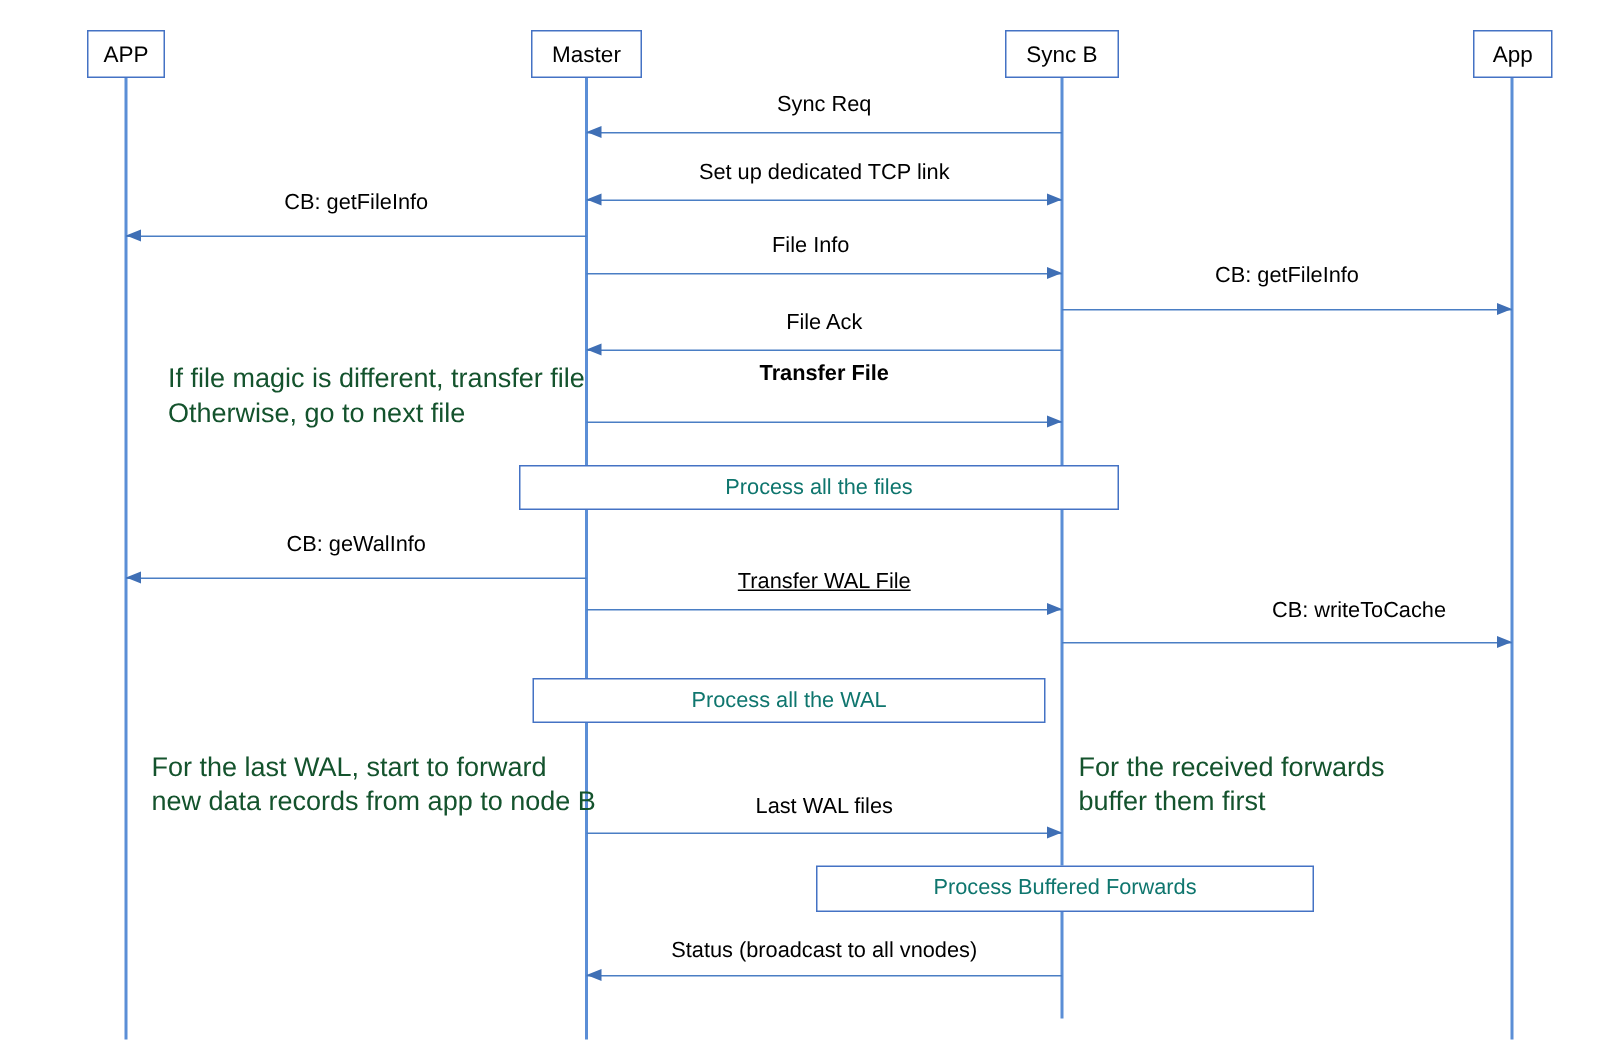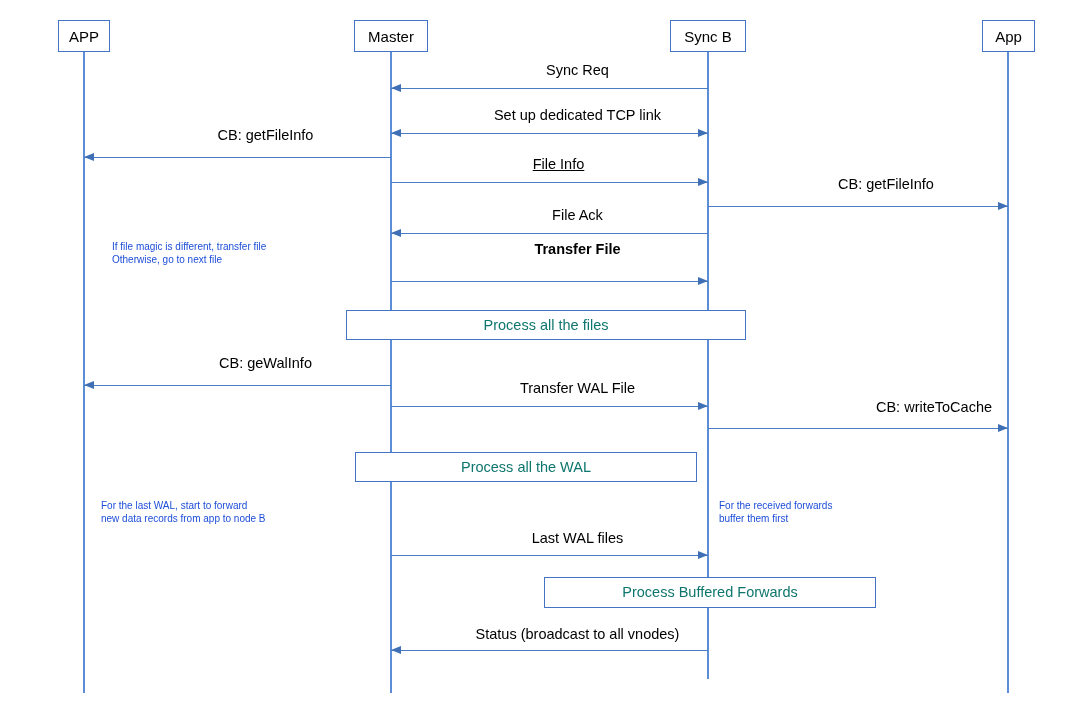--- a/index.html
+++ b/index.html
@@ -59,26 +59,25 @@
     border-right: 10px solid #3f6fb5;
   }
   .msg-label {
     position: absolute;
     color: #000000;
     font-size: 14.5px;
     line-height: 1.15;
     text-align: center;
     white-space: nowrap;
     z-index: 3;
-    padding-left: 28px;
   }
   .note {
     position: absolute;
-    color: #1d4ed8;
-    font-size: 10px;
+    color: #14532d;
+    font-size: 18px;
     line-height: 1.28;
     text-align: left;
     white-space: pre;
     z-index: 3;
   }
   .activation-box {
     position: absolute;
     box-sizing: border-box;
     border: 1.8px solid #4472c4;
     background: #ffffff;
@@ -120,21 +119,21 @@
 
   <div class="msg-label" style="left:391px; top:107px; width:317px;">Set up dedicated TCP link</div>
   <div class="msg" style="left:391px; top:133px; width:317px;"></div>
   <div class="arrowhead left" style="left:391px; top:128.5px;"></div>
   <div class="arrowhead right" style="left:698px; top:128.5px;"></div>
 
   <div class="msg-label" style="left:84px; top:127px; width:307px;">CB: getFileInfo</div>
   <div class="msg" style="left:84px; top:157px; width:307px;"></div>
   <div class="arrowhead left" style="left:84px; top:152.5px;"></div>
 
-  <div class="msg-label" style="left:372px; top:156px; width:317px;text-decoration:underline;">File Info</div>
+  <div class="msg-label" style="left:382px; top:156px; width:317px;">File Info</div>
   <div class="msg" style="left:391px; top:182px; width:317px;"></div>
   <div class="arrowhead right" style="left:698px; top:177.5px;"></div>
 
   <div class="msg-label" style="left:708px; top:176px; width:300px;">CB: getFileInfo</div>
   <div class="msg" style="left:708px; top:206px; width:300px;"></div>
   <div class="arrowhead right" style="left:998px; top:201.5px;"></div>
 
   <div class="msg-label" style="left:391px; top:207px; width:317px;">File Ack</div>
   <div class="msg" style="left:391px; top:233px; width:317px;"></div>
   <div class="arrowhead left" style="left:391px; top:228.5px;"></div>
@@ -147,21 +146,21 @@
   <div class="arrowhead right" style="left:698px; top:276.5px;"></div>
 
   <div class="activation-box" style="left:346px; top:310px; width:400px; height:30px;">
     <span>Process all the files</span>
   </div>
 
   <div class="msg-label" style="left:84px; top:355px; width:307px;">CB: geWalInfo</div>
   <div class="msg" style="left:84px; top:385px; width:307px;"></div>
   <div class="arrowhead left" style="left:84px; top:380.5px;"></div>
 
-  <div class="msg-label" style="left:391px; top:380px; width:317px;">Transfer WAL File</div>
+  <div class="msg-label" style="left:391px; top:380px; width:317px;text-decoration:underline;">Transfer WAL File</div>
   <div class="msg" style="left:391px; top:406px; width:317px;"></div>
   <div class="arrowhead right" style="left:698px; top:401.5px;"></div>
 
   <div class="msg-label" style="left:708px; top:399px; width:300px;margin-left:48px;">CB: writeToCache</div>
   <div class="msg" style="left:708px; top:428px; width:300px;"></div>
   <div class="arrowhead right" style="left:998px; top:423.5px;"></div>
 
   <div class="activation-box" style="left:355px; top:452px; width:342px; height:30px;">
     <span>Process all the WAL</span>
   </div>

